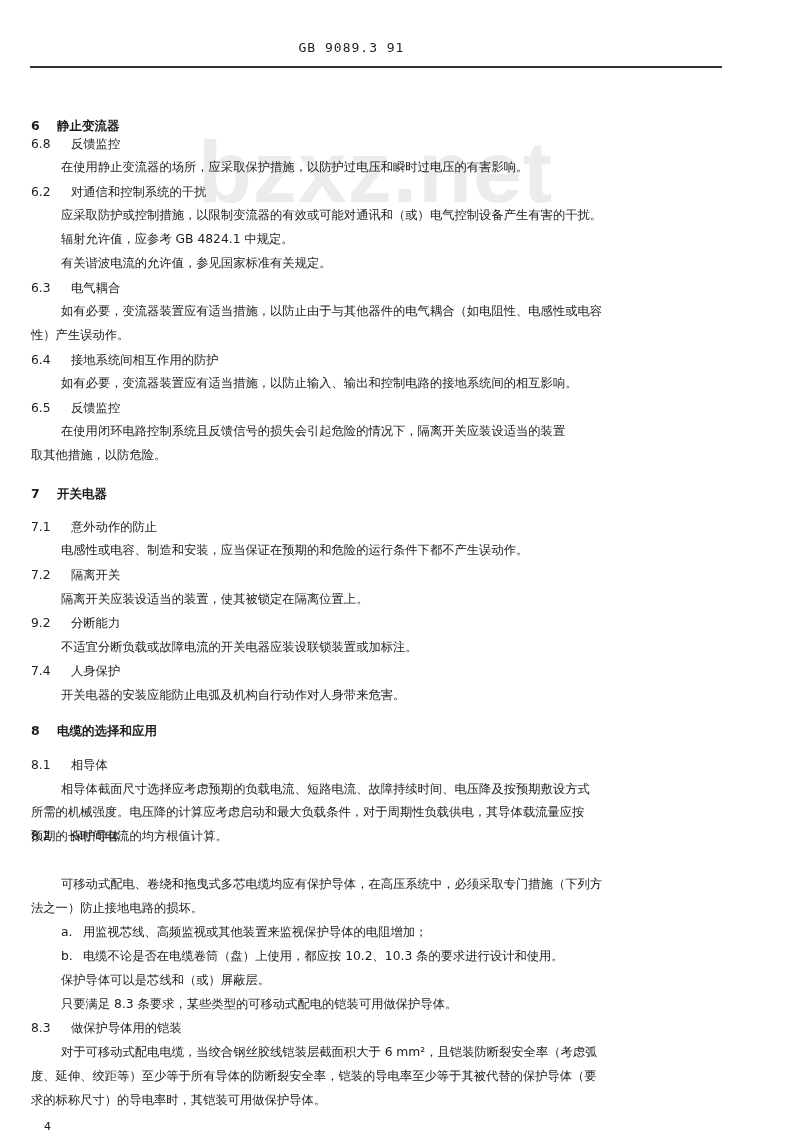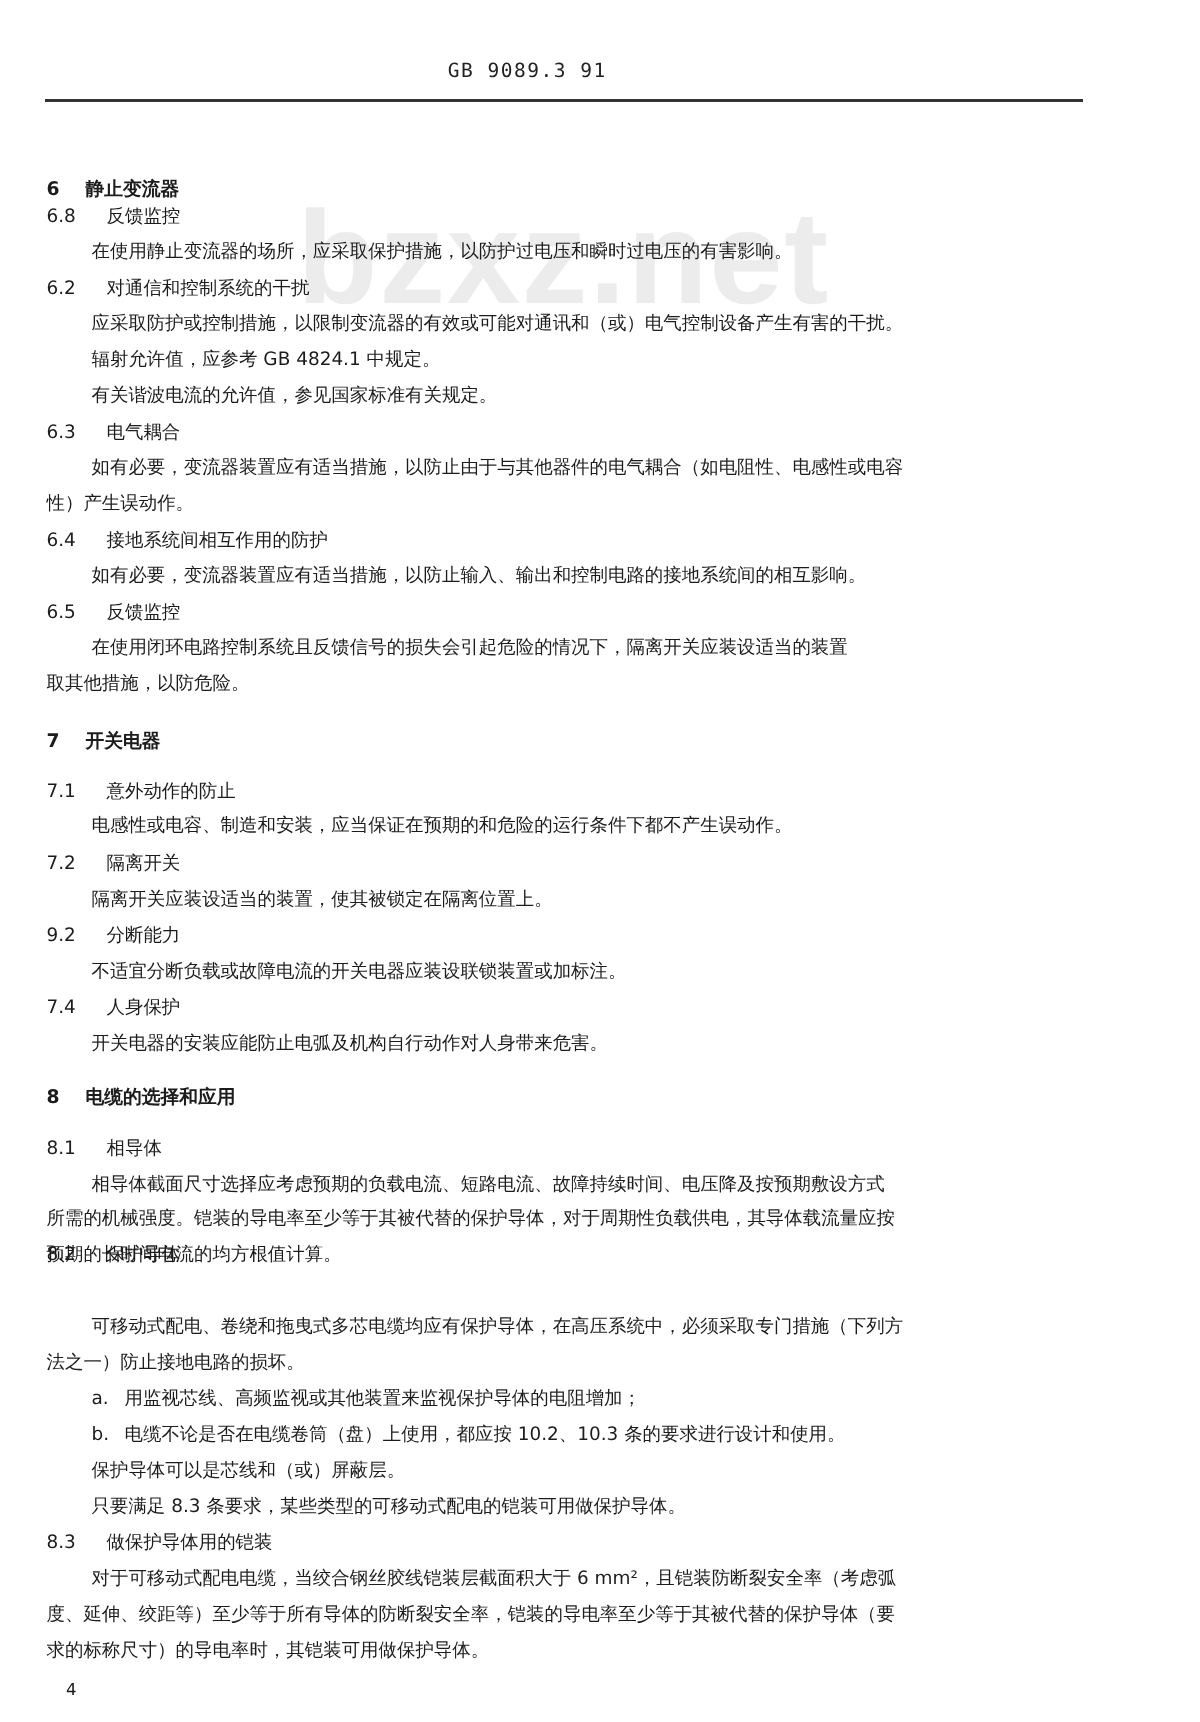--- a/index.html
+++ b/index.html
@@ -74,21 +74,21 @@
 <div class="line" style="left:31px;top:615px"><span class="num">9.2</span><span>分断能力</span></div>
 <div class="line" style="left:61px;top:639px">不适宜分断负载或故障电流的开关电器应装设联锁装置或加标注。</div>
 
 <div class="line" style="left:31px;top:663px"><span class="num">7.4</span><span>人身保护</span></div>
 <div class="line" style="left:61px;top:687px">开关电器的安装应能防止电弧及机构自行动作对人身带来危害。</div>
 
 <div class="line h1" style="left:31px;top:723px"><span class="num">8</span><span>电缆的选择和应用</span></div>
 
 <div class="line" style="left:31px;top:757px"><span class="num">8.1</span><span>相导体</span></div>
 <div class="line" style="left:61px;top:781px">相导体截面尺寸选择应考虑预期的负载电流、短路电流、故障持续时间、电压降及按预期敷设方式</div>
-<div class="line" style="left:31px;top:804px">所需的机械强度。铠装的导电率至少等于其被代替的保护导体，对于周期性负载供电，其导体载流量应按</div>
+<div class="line" style="left:31px;top:804px">所需的机械强度。电压降的计算应考虑启动和最大负载条件，对于周期性负载供电，其导体载流量应按</div>
 <div class="line" style="left:31px;top:828px">预期的长时间电流的均方根值计算。</div>
 
 <div class="line" style="left:31px;top:828px"><span class="num">8.2</span><span>保护导体</span></div>
 <div class="line" style="left:61px;top:876px">可移动式配电、卷绕和拖曳式多芯电缆均应有保护导体，在高压系统中，必须采取专门措施（下列方</div>
 <div class="line" style="left:31px;top:900px">法之一）防止接地电路的损坏。</div>
 <div class="line" style="left:61px;top:924px"><span class="pnum">a.</span><span>用监视芯线、高频监视或其他装置来监视保护导体的电阻增加；</span></div>
 <div class="line" style="left:61px;top:948px"><span class="pnum">b.</span><span>电缆不论是否在电缆卷筒（盘）上使用，都应按 10.2、10.3 条的要求进行设计和使用。</span></div>
 <div class="line" style="left:61px;top:972px">保护导体可以是芯线和（或）屏蔽层。</div>
 <div class="line" style="left:61px;top:996px">只要满足 8.3 条要求，某些类型的可移动式配电的铠装可用做保护导体。</div>
 

